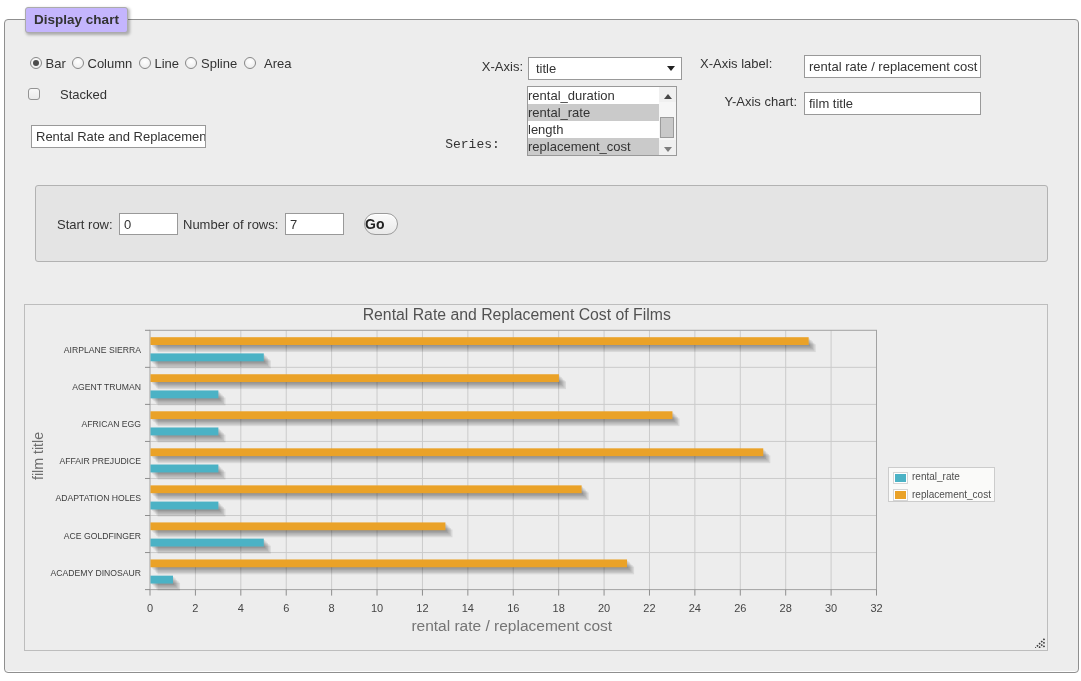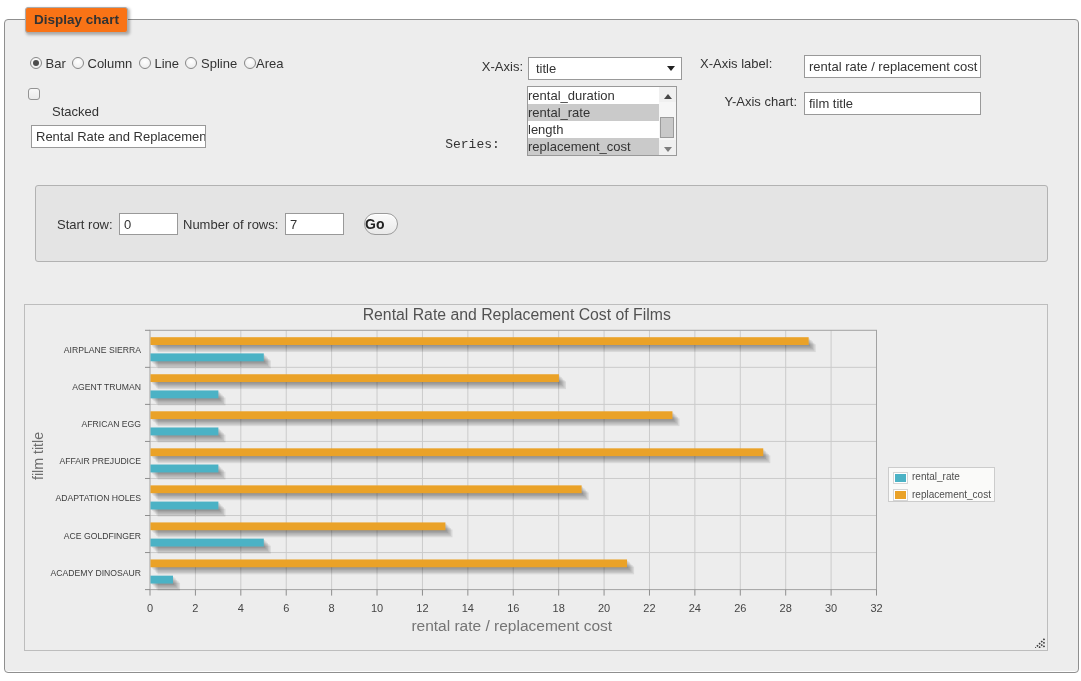--- a/index.html
+++ b/index.html
@@ -1,19 +1,19 @@
 <!DOCTYPE html>
 <html><head>
 <meta charset="utf-8">
 <style>
 * { margin:0; padding:0; box-sizing:border-box; }
 html,body { width:1081px; height:681px; background:#ffffff; font-family:"Liberation Sans", sans-serif; font-size:13px; color:#333; overflow:hidden; }
 .abs { position:absolute; }
 #fieldset { left:4px; top:19px; width:1075px; height:654px; background:#ededed; border:1px solid #8f8f8f; border-radius:4px; box-shadow:inset 0 -1px 0 rgba(255,255,255,0.85); }
-#legendbox { left:25px; top:7px; width:103px; height:26px; background:#f97316; border:1px solid #ababab; border-radius:3px; box-shadow:1.5px 1.5px 3px rgba(0,0,0,0.28); font-weight:bold; font-size:13.5px; color:#333; text-align:center; line-height:24px; z-index:5; }
+#legendbox { left:25px; top:7px; width:103px; height:26px; background:#c4b5fd; border:1px solid #ababab; border-radius:3px; box-shadow:1.5px 1.5px 3px rgba(0,0,0,0.28); font-weight:bold; font-size:13.5px; color:#333; text-align:center; line-height:24px; z-index:5; }
 .radio { width:12px; height:12px; border-radius:50%; border:1px solid #878787; background:radial-gradient(circle at 50% 35%, #ffffff 0%, #ededed 80%, #e2e2e2 100%); display:inline-block; }
 .radio.on { position:relative; }
 .radio.on::after { content:""; position:absolute; left:2px; top:2px; width:6px; height:6px; border-radius:50%; background:#4c4c4c; }
 .rlbl { font-size:13px; color:#333; }
 .cb { width:12.5px; height:12.5px; border:1px solid #939393; border-radius:3px; background:linear-gradient(#f8f8f8,#eaeaea); display:inline-block; }
 input, .inp { border:1px solid #999; background:#fff; color:#333; font-family:"Liberation Sans", sans-serif; font-size:13px; }
 .inp { padding-left:4px; line-height:21px; white-space:nowrap; overflow:hidden; }
 #selectbox { left:528px; top:57px; width:154px; height:23px; border:1px solid #999; background:#fff; line-height:21px; padding-left:7px; }
 #selectbox .arr { position:absolute; right:6px; top:8px; width:0; height:0; border-left:4.5px solid transparent; border-right:4.5px solid transparent; border-top:5.5px solid #222; }
 #listbox { left:527px; top:86px; width:150px; height:70px; border:1px solid #999; background:#fff; overflow:hidden; }
@@ -41,25 +41,25 @@
 
 <span class="abs radio on" style="left:29.5px; top:57px;"></span>
 <span class="abs rlbl" style="left:45.5px; top:56px;">Bar</span>
 <span class="abs radio" style="left:71.5px; top:57px;"></span>
 <span class="abs rlbl" style="left:87.5px; top:56px;">Column</span>
 <span class="abs radio" style="left:138.5px; top:57px;"></span>
 <span class="abs rlbl" style="left:154.5px; top:56px;">Line</span>
 <span class="abs radio" style="left:185px; top:57px;"></span>
 <span class="abs rlbl" style="left:201px; top:56px;">Spline</span>
 <span class="abs radio" style="left:244px; top:57px;"></span>
-<span class="abs rlbl" style="left:256px; top:56px;">Area</span>
+<span class="abs rlbl" style="left:264px; top:56px;">Area</span>
 
 
 <span class="abs cb" style="left:27.5px; top:87.5px;"></span>
-<span class="abs rlbl" style="left:52px; top:87px;margin-top:17px;">Stacked</span>
+<span class="abs rlbl" style="left:60px; top:87px;">Stacked</span>
 
 
 <div class="abs inp" style="left:31px; top:125px; width:175px; height:23px;">Rental Rate and Replacement Cost of Films</div>
 
 
 <div class="abs lab" style="left:400px; top:59px; width:123px; text-align:right;">X-Axis:</div>
 <div class="abs" id="selectbox">title<span class="arr"></span></div>
 
 
 <div class="abs" id="listbox">

